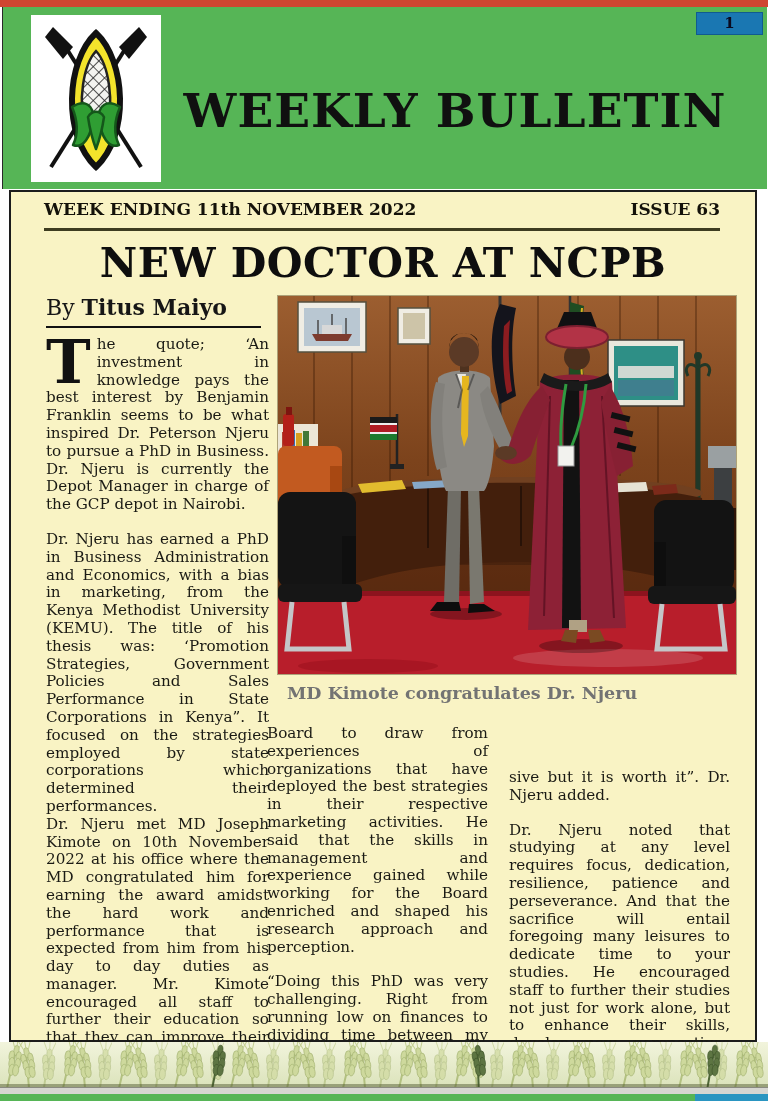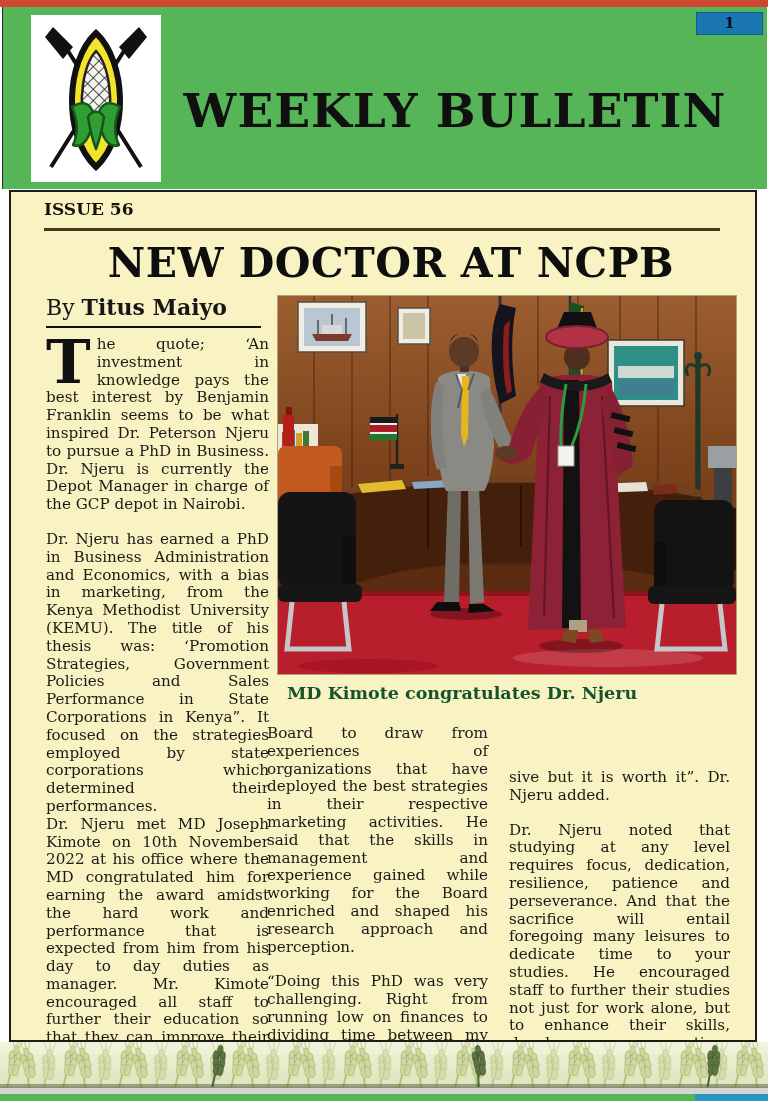--- a/index.html
+++ b/index.html
@@ -22,21 +22,21 @@
   }
   .content-box{
     position:absolute;left:9px;top:190px;width:748px;height:852px;background:#f9f3c4;
     border:2px solid #1c1c1c;box-sizing:border-box;
   }
   .week-bar{
     position:absolute;left:33px;top:7px;width:676px;display:flex;justify-content:space-between;
     border-bottom:3px solid #3e3c20;padding-bottom:9px;font-size:17px;font-weight:bold;color:#14120a;
   }
   .headline{
-    position:absolute;left:8px;top:47px;width:100%;text-align:center;
+    position:absolute;left:0;top:47px;width:100%;text-align:center;
     font-size:41px;font-weight:bold;letter-spacing:.5px;color:#0e0e0e;white-space:nowrap;
   }
   .byline{position:absolute;left:35px;top:102px;font-size:22px;}
   .byline b{font-weight:bold;}
   .byline-rule{position:absolute;left:35px;top:134px;width:215px;border-top:2.5px solid #111;}
   .col{
     position:absolute;font-size:15.2px;line-height:17.8px;text-align:justify;color:#1a1a14;
   }
   .col p{margin:0;}
   .col p.gap{margin-bottom:17px;}
@@ -44,21 +44,21 @@
   .col-mid{left:256px;top:533px;width:221px;}
   .col-right{left:498px;top:533px;width:221px;margin-top:44px;}
   .dropcap{
     float:left;font-size:60px;line-height:47px;padding:3px 6px 0 0;font-weight:bold;color:#111;
   }
   .photo-wrap{
     position:absolute;left:267px;top:104px;width:458px;height:378px;background:#7c431c;
     box-shadow:0 0 0 1px rgba(60,40,10,.4);
   }
   .photo-wrap svg{width:100%;height:100%;display:block;}
-  .photo-caption{position:absolute;left:276px;top:491px;font-size:17.5px;font-weight:bold;color:#14532d;}
+  .photo-caption{position:absolute;left:276px;top:491px;font-size:17.5px;font-weight:bold;color:#737373;}
   .wheat-strip{position:absolute;left:0;top:1042px;width:768px;height:45px;}
   .wheat-strip svg{width:100%;height:100%;display:block;}
   .gray-strip{position:absolute;left:0;top:1087px;width:768px;height:7px;background:#d6d6d1;border-top:1px solid #8a8a80;}
   .next-green{position:absolute;left:0;top:1094px;width:768px;height:7px;background:#56b556;}
   .next-badge{position:absolute;right:0;top:0;width:73px;height:7px;background:#2a95c1;}
 </style>
 </head>
 <body>
 
 <div class="top-red"></div>
@@ -89,21 +89,22 @@
         <path d="M57,102 C61,95 69,95 73,102 C71,116 68,126 65,134 C62,126 59,116 57,102 Z"></path>
       </g>
     </svg>
   </div>
   <div class="bulletin-title">WEEKLY BULLETIN</div>
   <div class="page-badge">1</div>
 </div>
 
 <div class="content-box">
   <div class="week-bar">
-    <span>ISSUE 56</span>
+    <span>WEEK ENDING 11th NOVEMBER 2022</span>
+    <span>ISSUE 63</span>
   </div>
 
   <div class="headline">NEW DOCTOR AT NCPB</div>
 
   <div class="byline">
     <span>By </span><b>Titus Maiyo</b>
   </div>
   <div class="byline-rule"></div>
 
   <div class="col col-left">

